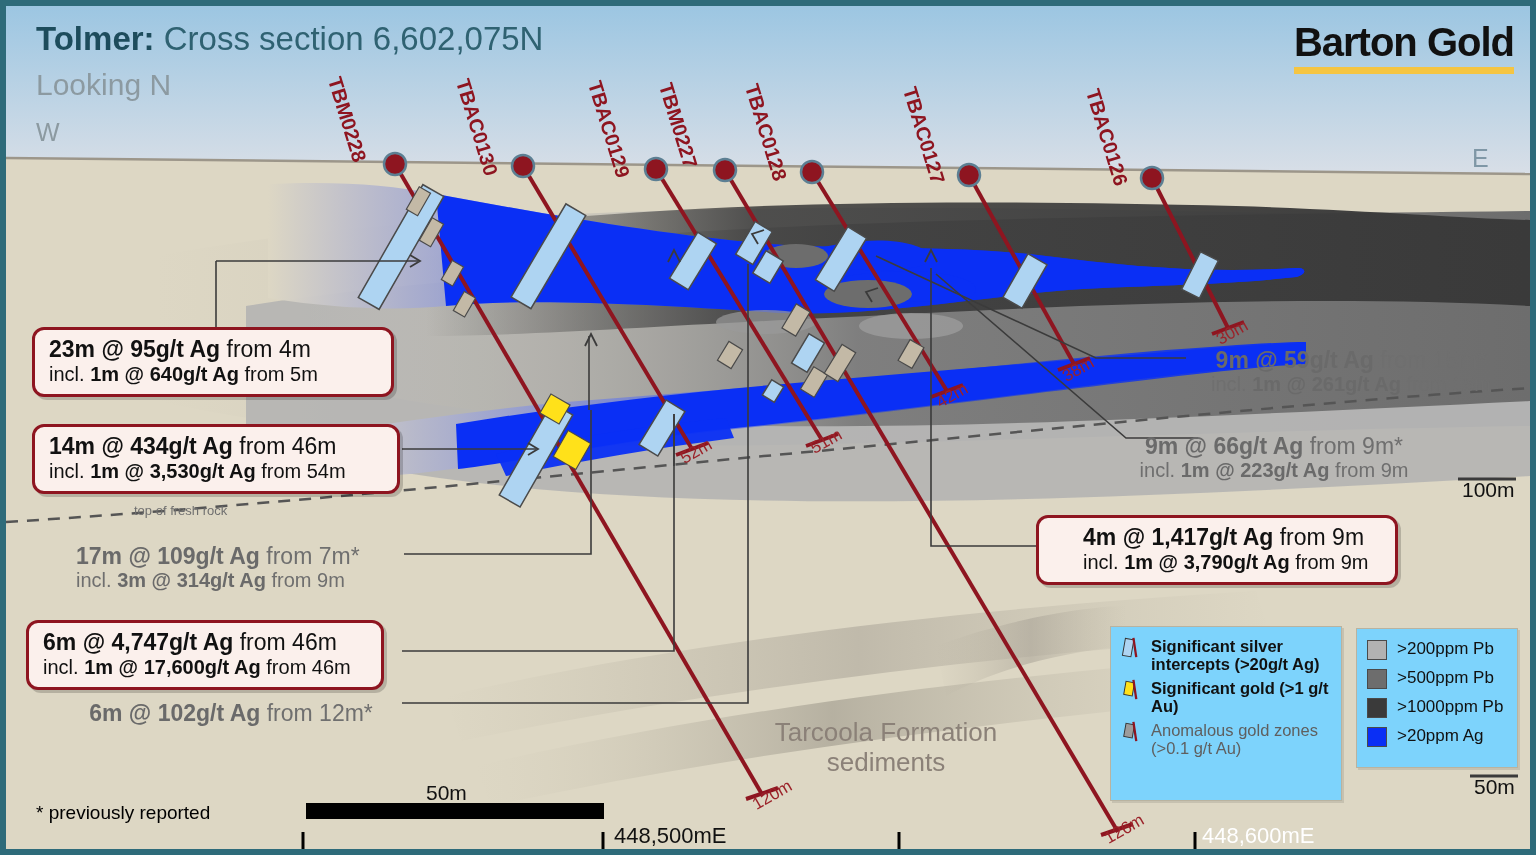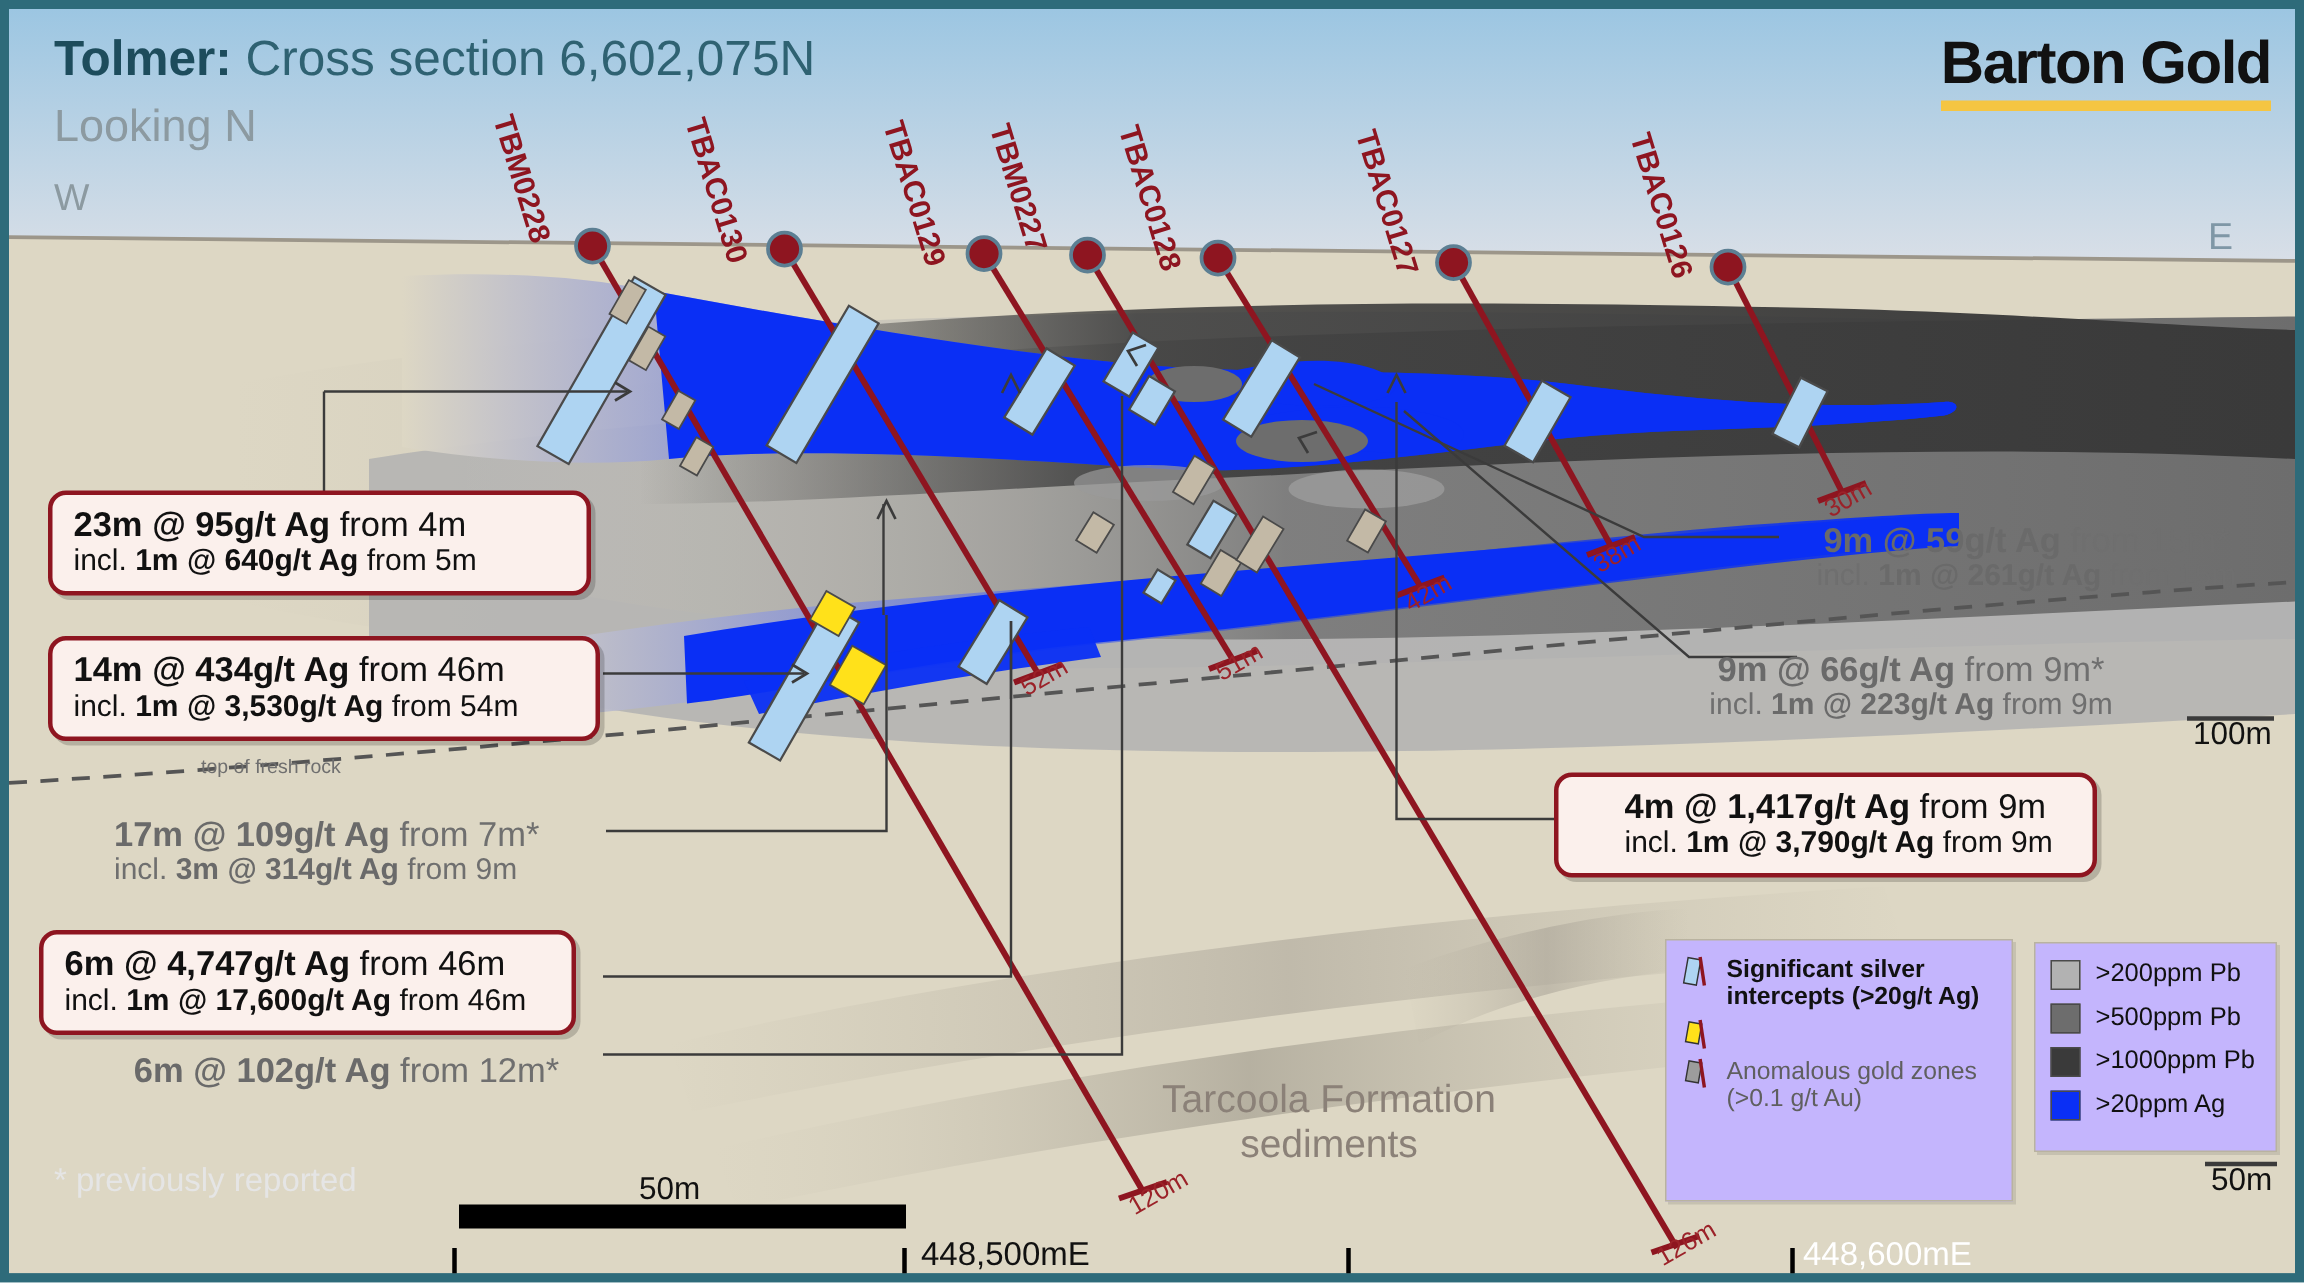--- a/index.html
+++ b/index.html
@@ -35,38 +35,38 @@
   .plaintext .l2{font-size:20px;line-height:1.15;}
   .plaintext b{font-weight:bold;color:#6a6a6a;}
 
   
   .dh-label{position:absolute;color:#8e1520;font-size:20px;font-weight:bold;
             white-space:nowrap;transform-origin:0 50%;}
   .depth-label{position:absolute;color:#9b2229;font-size:17px;white-space:nowrap;
                transform-origin:0 50%;}
 
   
-  .legendbox{position:absolute;background:#c4b5fd;border:1px solid #b9b3a0;
+  .legendbox{position:absolute;background:#7dd3fc;border:1px solid #b9b3a0;
              box-shadow:2px 2px 0 rgba(0,0,0,.10);}
   #legend-sym{left:1104px;top:620px;width:232px;height:175px;padding:10px 10px;box-sizing:border-box;}
   #legend-col{left:1350px;top:622px;width:162px;height:140px;padding:9px 10px;box-sizing:border-box;}
   .lrow{display:flex;align-items:flex-start;margin-bottom:5px;}
   .lrow .txt{font-size:16.5px;color:#111;line-height:1.12;}
   .lrow .txt.bold{font-weight:bold;}
   .lrow .txt.grey{color:#5f5f5f;}
   .swatch{width:21px;height:21px;margin-right:9px;flex:0 0 auto;border:1px solid #555;}
   .csw{width:18px;height:18px;margin-right:10px;flex:0 0 auto;border:1px solid #4a4a4a;margin-top:2px;}
   .crow{display:flex;align-items:center;margin-bottom:7px;}
   .crow .txt{font-size:17px;color:#111;}
 
   
   #freshrock{left:128px;top:497px;font-size:13px;color:#6f6f6f;}
   #tarcoola{left:745px;top:712px;width:270px;text-align:center;font-size:26px;
             color:#8b8178;line-height:1.15;}
-  #prevrep{left:30px;top:768px;font-size:22px;color:#e5e5e5;}
+  #prevrep{left:30px;top:796px;font-size:19px;color:#000000;}
   #scale50{left:420px;top:775px;font-size:21px;color:#111;}
   #e500{left:608px;top:817px;font-size:22px;color:#111;}
   #e600{left:1196px;top:817px;font-size:22px;color:#ffffff;}
   #d100{left:1456px;top:472px;font-size:21px;color:#111;}
   #d50{left:1468px;top:769px;font-size:21px;color:#111;}
 </style>
 </head>
 <body>
 
 <div id="stage">
@@ -380,20 +380,21 @@
         <rect x="3" y="2" width="9" height="18" fill="#aed4f2" stroke="#333" stroke-width="1" transform="rotate(10 7 11)"></rect>
         <line x1="13" y1="1" x2="16" y2="21" stroke="#8e1520" stroke-width="2.4"></line>
       </svg>
       <div class="txt bold">Significant silver intercepts (&gt;20g/t Ag)</div>
     </div>
     <div class="lrow">
       <svg class="swatch" viewBox="0 0 22 22" style="border:none;">
         <rect x="4" y="3" width="9" height="14" fill="#ffe11a" stroke="#333" stroke-width="1" transform="rotate(10 8 10)"></rect>
         <line x1="13" y1="1" x2="16" y2="21" stroke="#8e1520" stroke-width="2.4"></line>
       </svg>
+      <div class="txt bold">Significant gold (&gt;1 g/t Au)</div>
     </div>
     <div class="lrow">
       <svg class="swatch" viewBox="0 0 22 22" style="border:none;">
         <rect x="4" y="3" width="9" height="14" fill="#9c9c9c" stroke="#333" stroke-width="1" transform="rotate(10 8 10)"></rect>
         <line x1="13" y1="1" x2="16" y2="21" stroke="#8e1520" stroke-width="2.4"></line>
       </svg>
       <div class="txt grey">Anomalous gold zones (&gt;0.1 g/t Au)</div>
     </div>
   </div>
 

